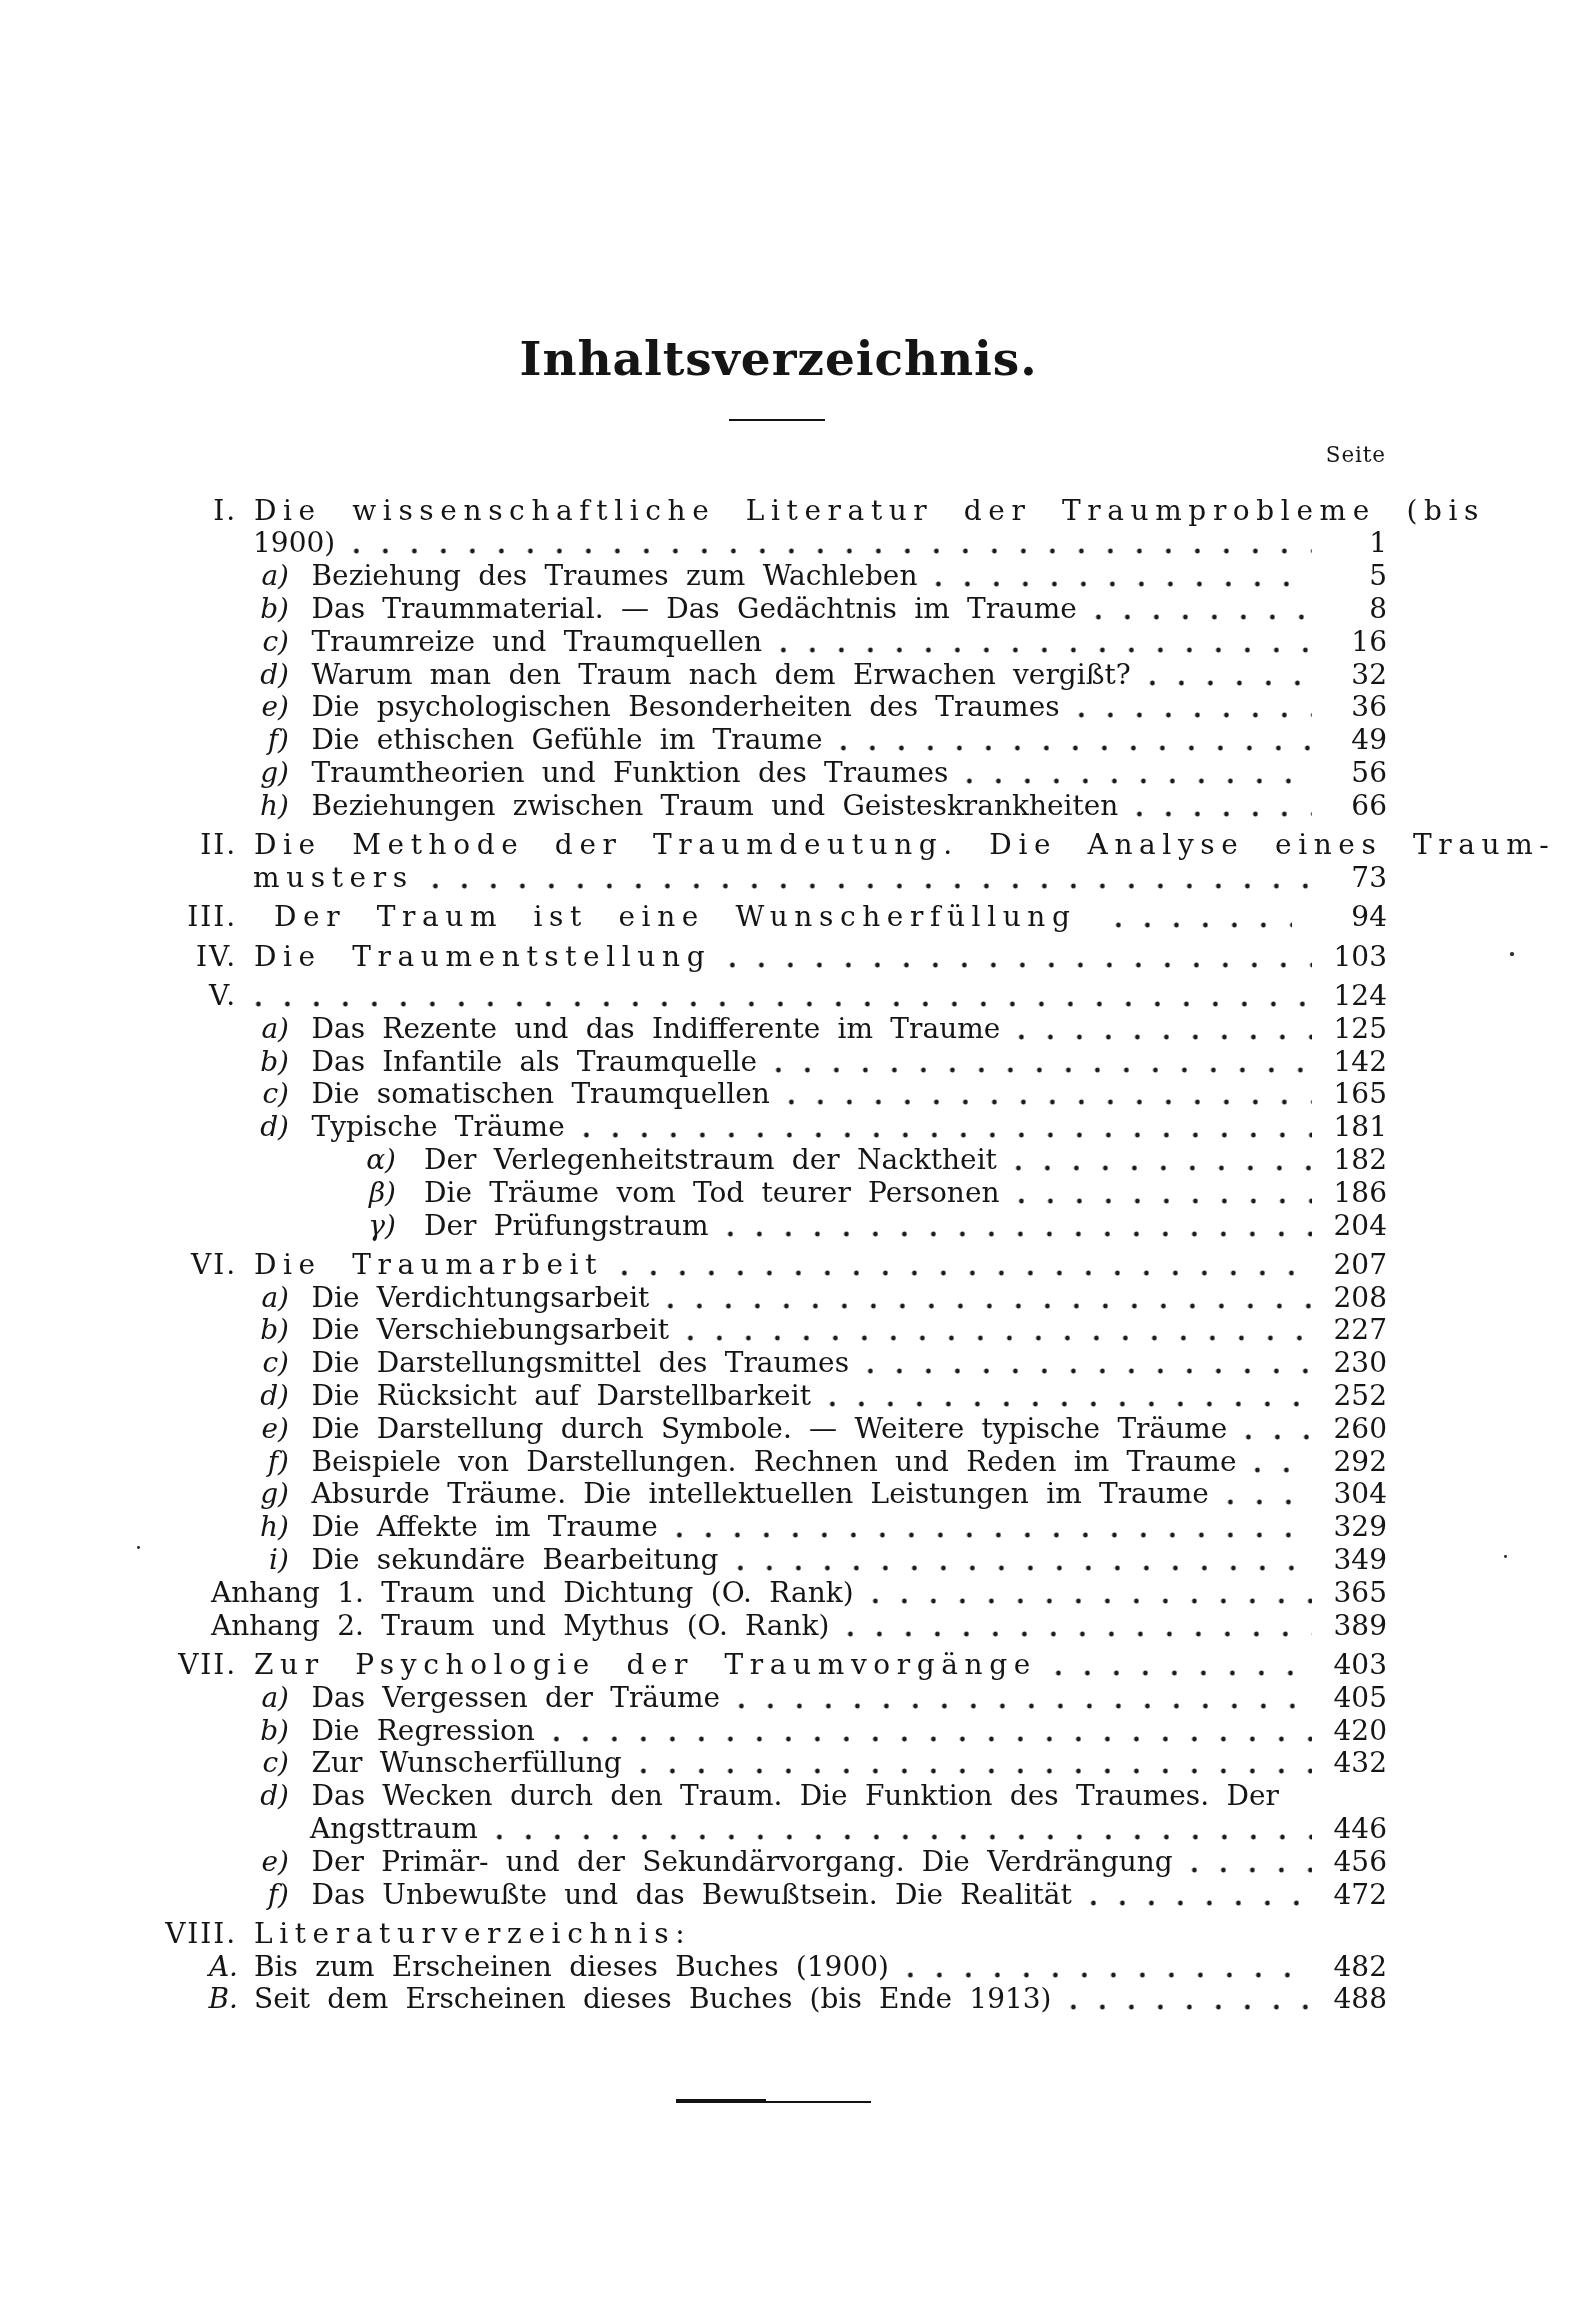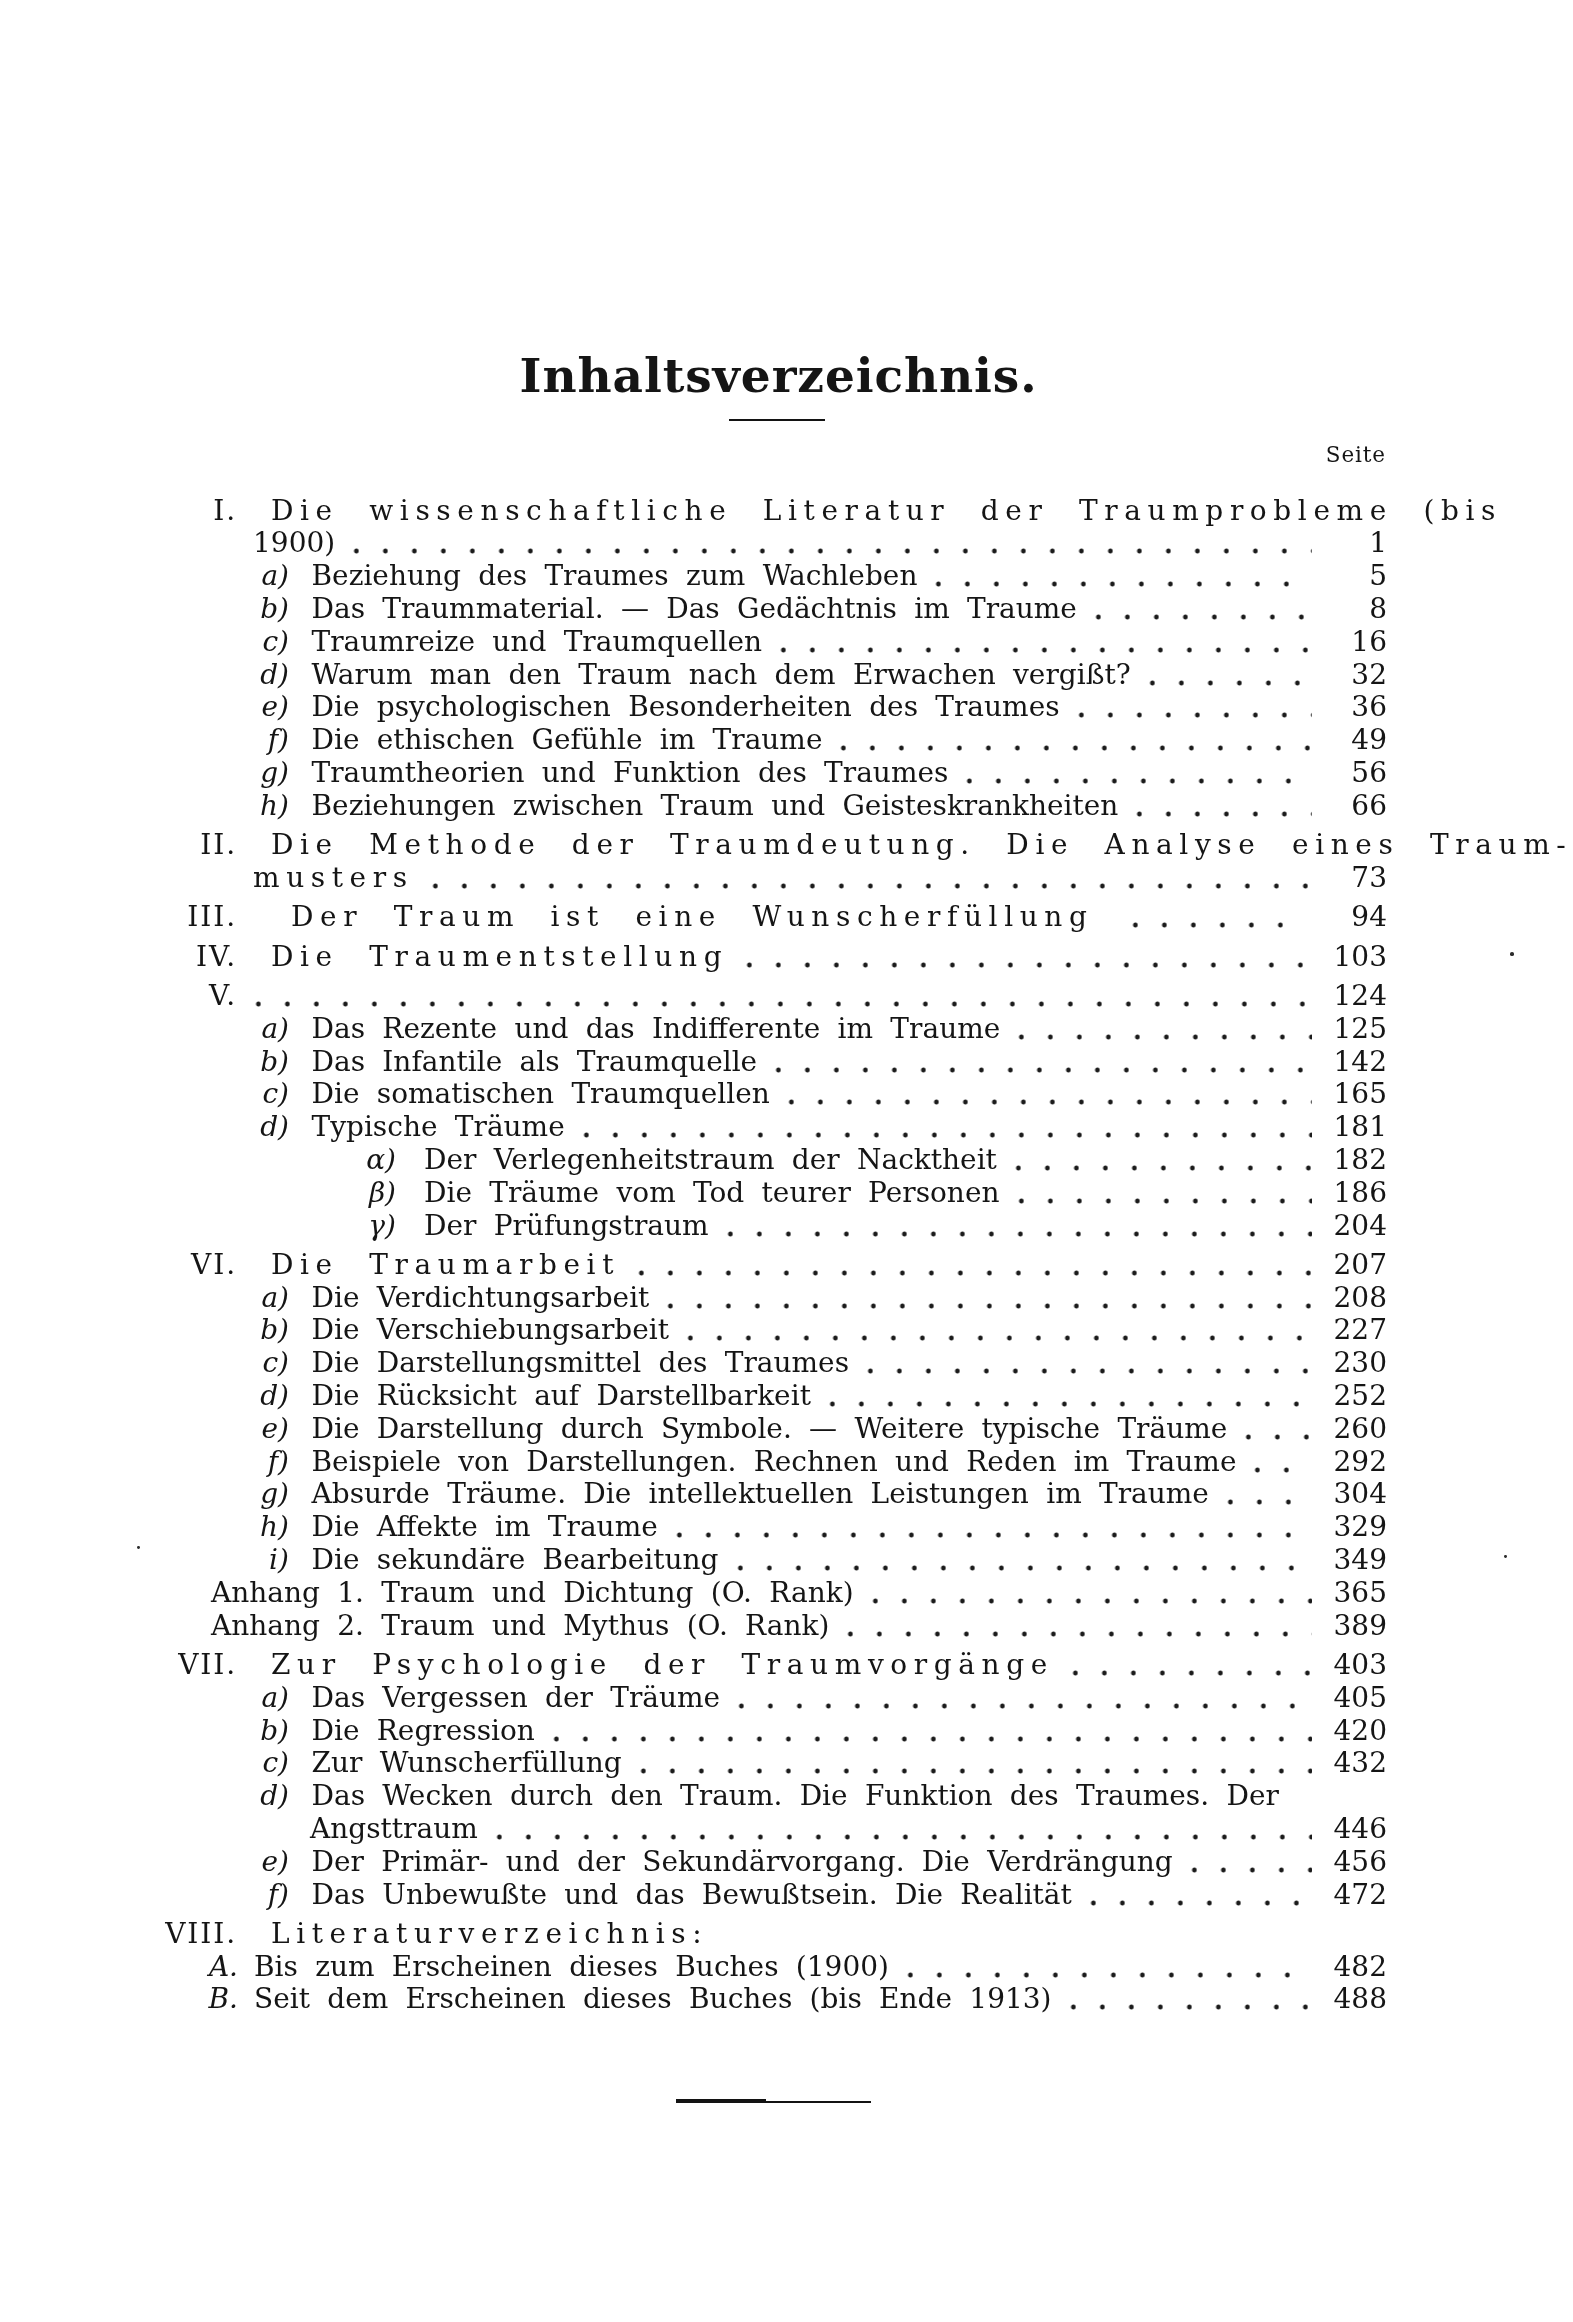--- a/index.html
+++ b/index.html
@@ -7,21 +7,21 @@
   body{
     width:1573px;height:2323px;
     background:#ffffff;
     position:relative;
     overflow:hidden;
     font-family:"DejaVu Serif","Liberation Serif",serif;
     color:#151515;
   }
   .page-title{
     position:absolute;
-    top:317px;left:0;width:1557px;
+    top:300px;left:0;width:1557px;
     text-align:center;
     font-size:47px;
     font-weight:bold;
     letter-spacing:0.9px;
     white-space:nowrap;
   }
   .title-rule{
     position:absolute;
     left:729px;top:419px;
     width:96px;height:1.9px;
@@ -63,21 +63,21 @@
     display:inline-block;
     text-align:right;
     flex:0 0 auto;
     line-height:32px;
   }
   .roman > .gut{width:96px;letter-spacing:1.9px;}
   .letter > .gut{width:148px;font-style:italic;}
   .greek > .gut{width:255px;font-style:italic;}
   .ab > .gut{width:97px;font-style:italic;}
   .txt{flex:0 0 auto;line-height:32px;word-spacing:8.4px;}
-  .roman > .txt{margin-left:34px;}
+  .roman > .txt{margin-left:17px;}
   .letter > .txt{margin-left:22.5px;margin-top:25px;}
   .greek > .txt{margin-left:28px;}
   .ab > .txt{margin-left:16px;}
   .roman-cont{padding-left:112px;}
   .letter-cont{padding-left:169px;}
   .anhang{padding-left:70px;}
   .sperr > .txt{letter-spacing:6.6px;word-spacing:15px;}
   .leader{
     flex:1 1 auto;
     align-self:stretch;

